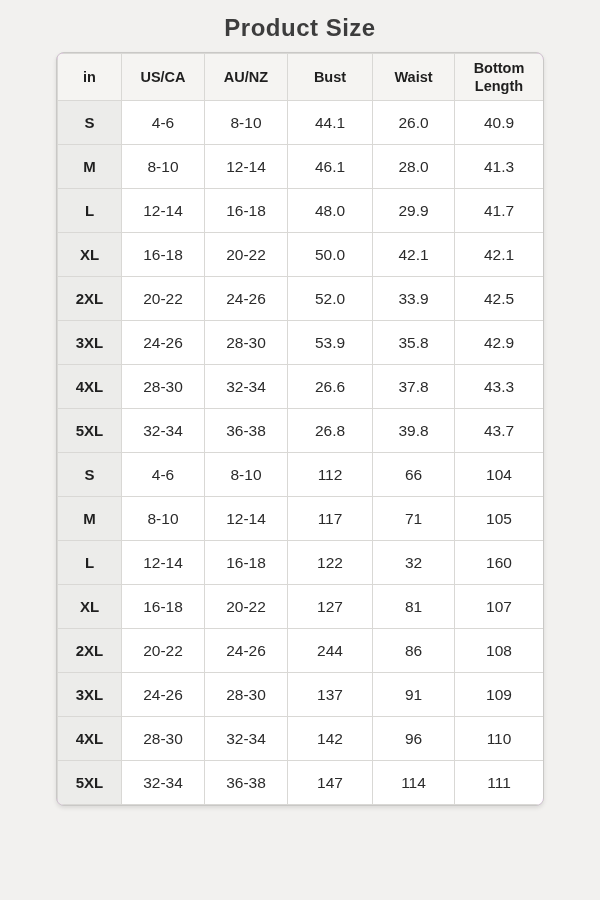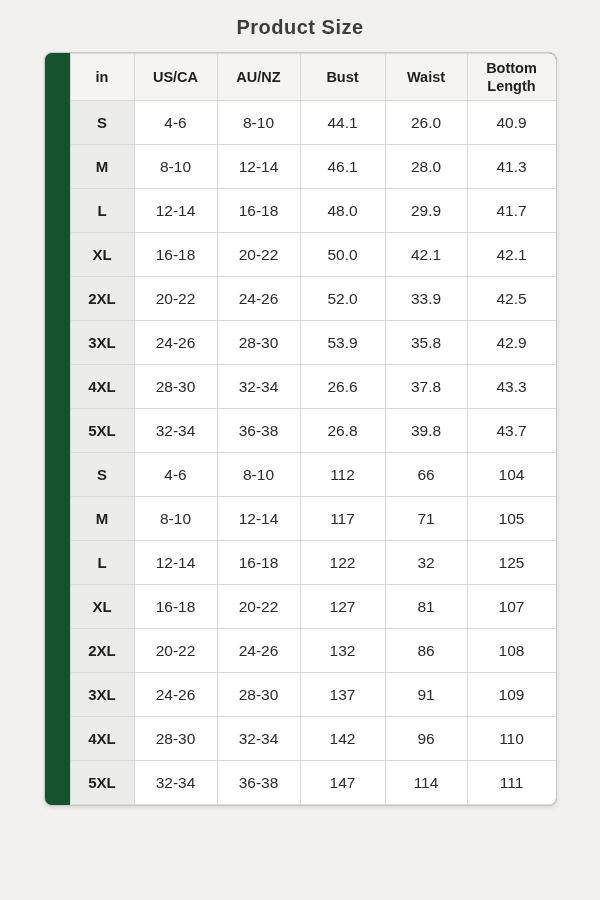--- a/index.html
+++ b/index.html
@@ -12,35 +12,34 @@
     background: #f2f1ef;
     font-family: "Liberation Sans", sans-serif;
     color: #2b2b2b;
     overflow: hidden;
   }
   .title-block {
     text-align: center;
     padding-top: 8px;
   }
   .title-line {
-    font-size: 20px;
+    font-size: 24px;
     line-height: 39px;
     font-weight: 600;
     color: #3d3d3d;
     letter-spacing: 0.5px;
   }
   .table-wrap {
     width: 486px;
     margin: 5px auto 0 auto;
     border: 1px solid #c9c8c6;
     border-radius: 8px;
     overflow: hidden;
-    background: #14532d;
+    background: #f0abfc;
     box-shadow: 0 2px 4px rgba(0,0,0,0.10);
-    padding-left: 25px;
   }
   table.size-chart {
     width: 100%;
     border-collapse: collapse;
     table-layout: fixed;
   }
   col.c-size   { width: 64px; }
   col.c-usca   { width: 83px; }
   col.c-aunz   { width: 83px; }
   col.c-bust   { width: 85px; }
@@ -179,35 +178,35 @@
           <td class="value-cell">117</td>
           <td class="value-cell">71</td>
           <td class="value-cell">105</td>
         </tr>
         <tr class="data-row">
           <th class="size-cell">L</th>
           <td class="value-cell">12-14</td>
           <td class="value-cell">16-18</td>
           <td class="value-cell">122</td>
           <td class="value-cell">32</td>
-          <td class="value-cell">125</td>
+          <td class="value-cell">160</td>
         </tr>
         <tr class="data-row">
           <th class="size-cell">XL</th>
           <td class="value-cell">16-18</td>
           <td class="value-cell">20-22</td>
           <td class="value-cell">127</td>
           <td class="value-cell">81</td>
           <td class="value-cell">107</td>
         </tr>
         <tr class="data-row">
           <th class="size-cell">2XL</th>
           <td class="value-cell">20-22</td>
           <td class="value-cell">24-26</td>
-          <td class="value-cell">132</td>
+          <td class="value-cell">244</td>
           <td class="value-cell">86</td>
           <td class="value-cell">108</td>
         </tr>
         <tr class="data-row">
           <th class="size-cell">3XL</th>
           <td class="value-cell">24-26</td>
           <td class="value-cell">28-30</td>
           <td class="value-cell">137</td>
           <td class="value-cell">91</td>
           <td class="value-cell">109</td>

